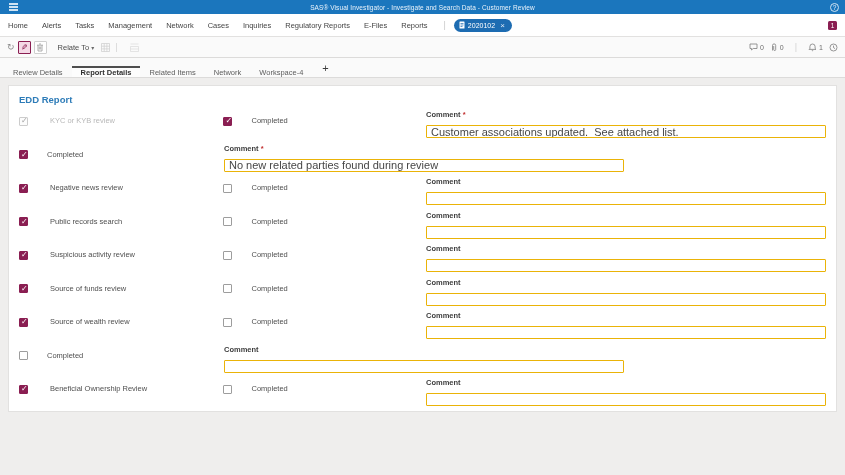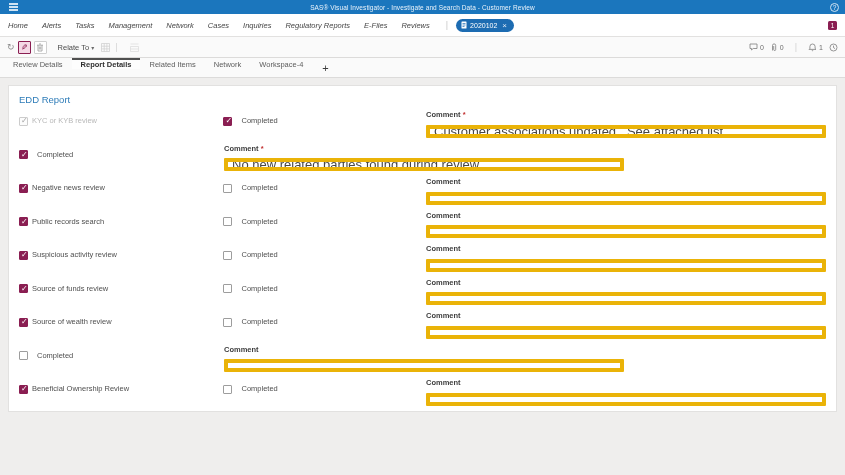--- a/index.html
+++ b/index.html
@@ -48,73 +48,73 @@
              border-bottom:1px solid #dcdbda; display:flex; align-items:stretch; padding:0 4px; }
   .vtab { display:flex; align-items:center; padding:0 9px; font-size:7.5px; color:#5d5d5d;
           border-top:2px solid transparent; cursor:pointer; white-space:nowrap; }
   .vtab.active { color:#2f2f2f; border-top-color:#4f4f4f; font-weight:bold; background:#fdfdfd; }
   .add-tab { display:flex; align-items:center; padding:0 10px; font-size:11px; color:#3c3c3c; cursor:pointer; }
 
   
   .content { position:absolute; top:78px; left:0; right:0; bottom:0; background:#efeeed; }
   .panel { position:absolute; top:7px; left:8px; width:829px; height:327px; background:#fff;
            border:1px solid #e2e1e0; padding:5px 10px; overflow:hidden; }
-  .panel-title { font-size:9.5px; color:#2e7cb8; font-weight:normal; margin:3px 0 5px 0; }
+  .panel-title { font-size:9.5px; color:#2e7cb8; font-weight:bold; margin:3px 0 5px 0; }
 
   .edd-row { display:flex; height:33.5px; }
-  .col-item { width:207px; display:flex; align-items:flex-start; gap:4px; padding-top:6px; }
-  .col-completed { width:205px; display:flex; align-items:flex-start; gap:9px; padding-top:6px; }
+  .col-item { width:207px; display:flex; align-items:flex-start; gap:22px; padding-top:6px; }
+  .col-completed { width:205px; display:flex; align-items:flex-start; gap:19px; padding-top:6px; }
   .col-comment { width:402px; }
 
   .cb { width:9px; height:9px; border:1px solid #9d9d9d; background:#fff; border-radius:1px;
         position:relative; flex:0 0 auto; cursor:pointer; margin-top:0.5px; }
   .cb.checked { background:#8a1e52; border-color:#8a1e52; }
   .cb.checked::after { content:"✓"; position:absolute; left:1px; top:-1.5px; font-size:8px; color:#fff; }
   .cb.checked-disabled { border-color:#cccccc; background:#fcfcfc; cursor:default; }
   .cb.checked-disabled::after { content:"✓"; position:absolute; left:1px; top:-1.5px; font-size:8px; color:#a2a2a2; }
 
   .item-label { font-size:7.5px; color:#4f4f4f; }
   .item-label.dim { color:#b8b8b8; }
   .completed-label { font-size:7.5px; color:#4f4f4f; }
 
   .comment-label { font-size:7.5px; color:#3d3d3d; font-weight:bold; margin-bottom:2.5px; }
   .req { color:#c02c2c; }
-  .comment-input { width:400px; height:13px; border:4px solid #eab308; border-radius:1px;
-                   font-family:"Liberation Sans", sans-serif; font-size:13px; color:#474747;
+  .comment-input { width:400px; height:13px; border:1px solid #eab308; border-radius:1px;
+                   font-family:"Liberation Sans", sans-serif; font-size:11px; color:#474747;
                    padding:0 4px; background:#fff; }
 
   svg { display:block; }
 </style>
 </head>
 <body>
 
 <div class="app">
 
   <div class="topbar">
     <span class="hamburger">
         <i></i>
         <i></i>
         <i></i>
       </span>
     <span class="topbar-title">SAS® Visual Investigator - Investigate and Search Data - Customer Review</span>
     <span class="help-btn">?</span>
   </div>
 
   <div class="navrow">
-    <span style="display:flex;align-items:center;font-style:italic;">
+    <span style="display:flex;align-items:center;">
         <span class="nav-item">Home</span>
         <span class="nav-item">Alerts</span>
         <span class="nav-item">Tasks</span>
         <span class="nav-item">Management</span>
         <span class="nav-item">Network</span>
         <span class="nav-item">Cases</span>
         <span class="nav-item">Inquiries</span>
         <span class="nav-item">Regulatory Reports</span>
         <span class="nav-item">E-Files</span>
-        <span class="nav-item">Reviews</span>
+        <span class="nav-item">Reports</span>
       </span>
     <span class="nav-sep">|</span>
     <span class="pill">
       <svg width="6" height="8" viewBox="0 0 6 8">
         <rect x="0.5" y="0.5" width="5" height="7" rx="0.5" fill="#ffffff"></rect>
         <line x1="1.5" y1="2.5" x2="4.5" y2="2.5" stroke="#1d6cb2" stroke-width="0.7"></line>
         <line x1="1.5" y1="4" x2="4.5" y2="4" stroke="#1d6cb2" stroke-width="0.7"></line>
         <line x1="1.5" y1="5.5" x2="3.5" y2="5.5" stroke="#1d6cb2" stroke-width="0.7"></line>
       </svg>
       <span>2020102</span>
@@ -173,21 +173,21 @@
       <span class="count-item">
         <svg width="9" height="9" viewBox="0 0 9 9">
           <circle cx="4.5" cy="4.5" r="3.5" stroke="#7d7d7d" stroke-width="0.8" fill="none"></circle>
           <path d="M4.5 2.6v2l1.5 1" stroke="#7d7d7d" stroke-width="0.8" fill="none"></path>
         </svg>
       </span>
     </span>
   </div>
 
   <div class="tabsrow">
-    <span style="display:flex;align-items:flex-start;">
+    <span style="display:flex;align-items:flex-end;">
         <span class="vtab">Review Details</span>
         <span class="vtab active">Report Details</span>
         <span class="vtab">Related Items</span>
         <span class="vtab">Network</span>
         <span class="vtab">Workspace-4</span>
       </span>
     <span class="add-tab">+</span>
   </div>
 
   <div class="content">

